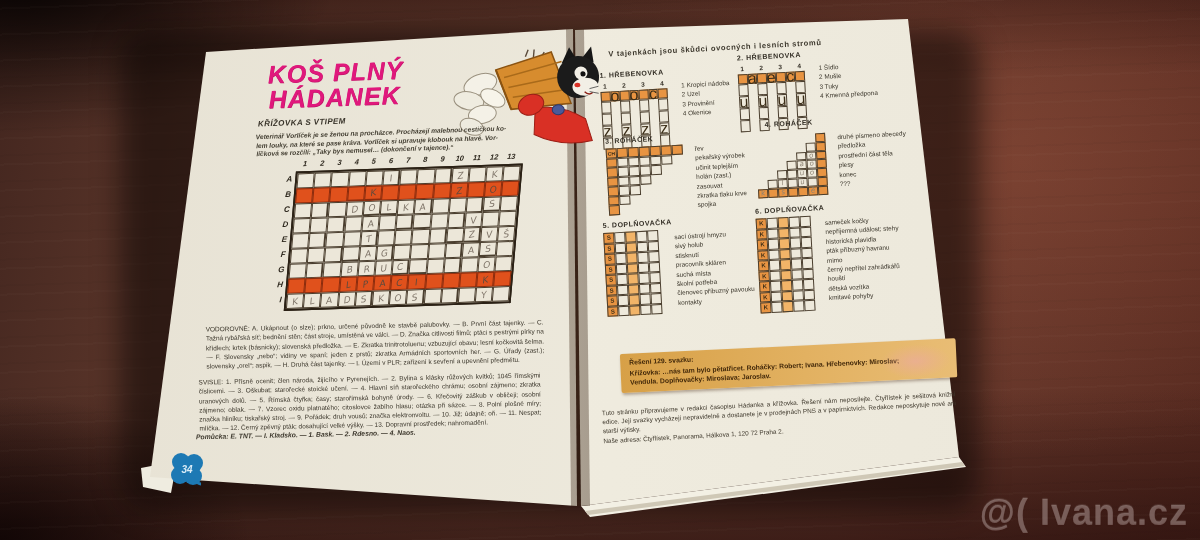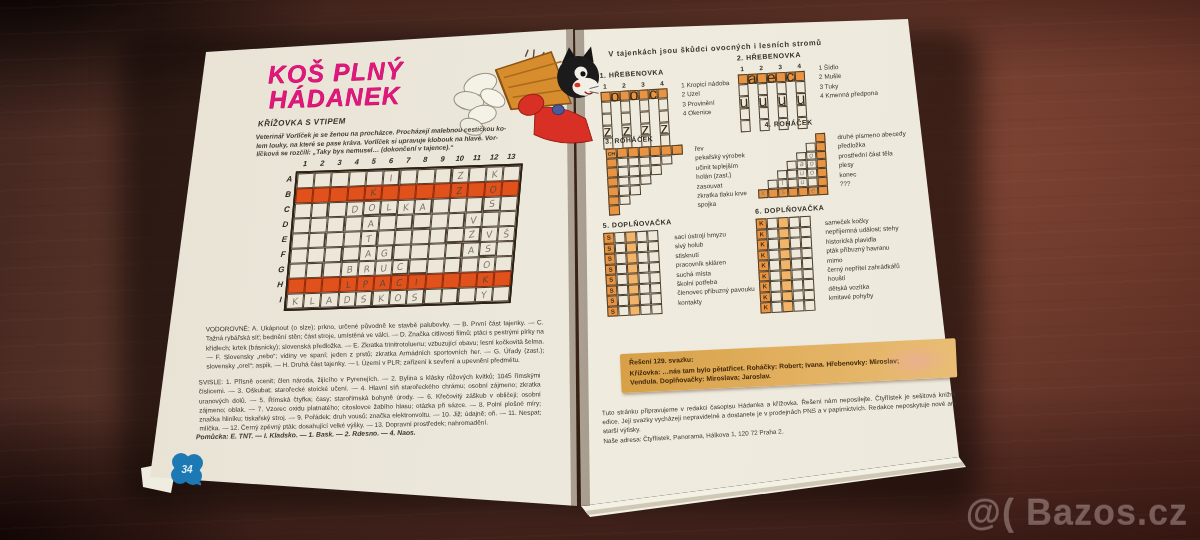--- a/index.html
+++ b/index.html
@@ -850,14 +850,14 @@
         <div class="clue">Křížovka: …nás tam bylo pětatřicet. Roháčky: Robert; Ivana. Hřebenovky: Miroslav;</div>
         <div class="clue">Vendula. Doplňovačky: Miroslava; Jaroslav.</div>
       </div>
 
     <div class="puz" style="left:-16px;top:362px;width:354px;">
       <div class="footer-para">Tuto stránku připravujeme v redakci časopisu Hádanka a křížovka. Řešení nám neposílejte. Čtyřlístek je sešitová knižní edice. Její svazky vycházejí nepravidelně a dostanete je v prodejnách PNS a v papírnictvích. Redakce neposkytuje nové ani starší výtisky.</div>
       <div class="footer-addr">Naše adresa: Čtyřlístek, Panorama, Hálkova 1, 120 72 Praha 2.</div>
     </div>
   </div>
 
-  <div class="watermark">@( Bazos.cz</div>
+  <div class="watermark">@( Ivana.cz</div>
 </div>
 
 </body></html>

